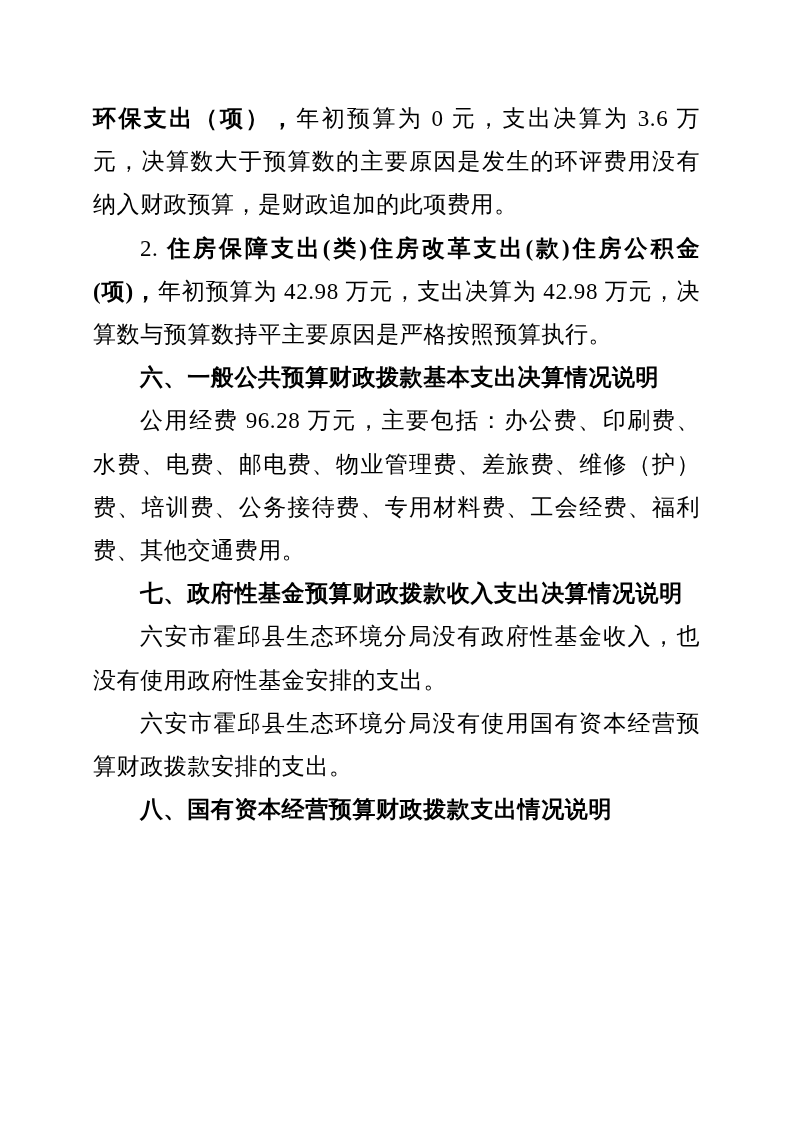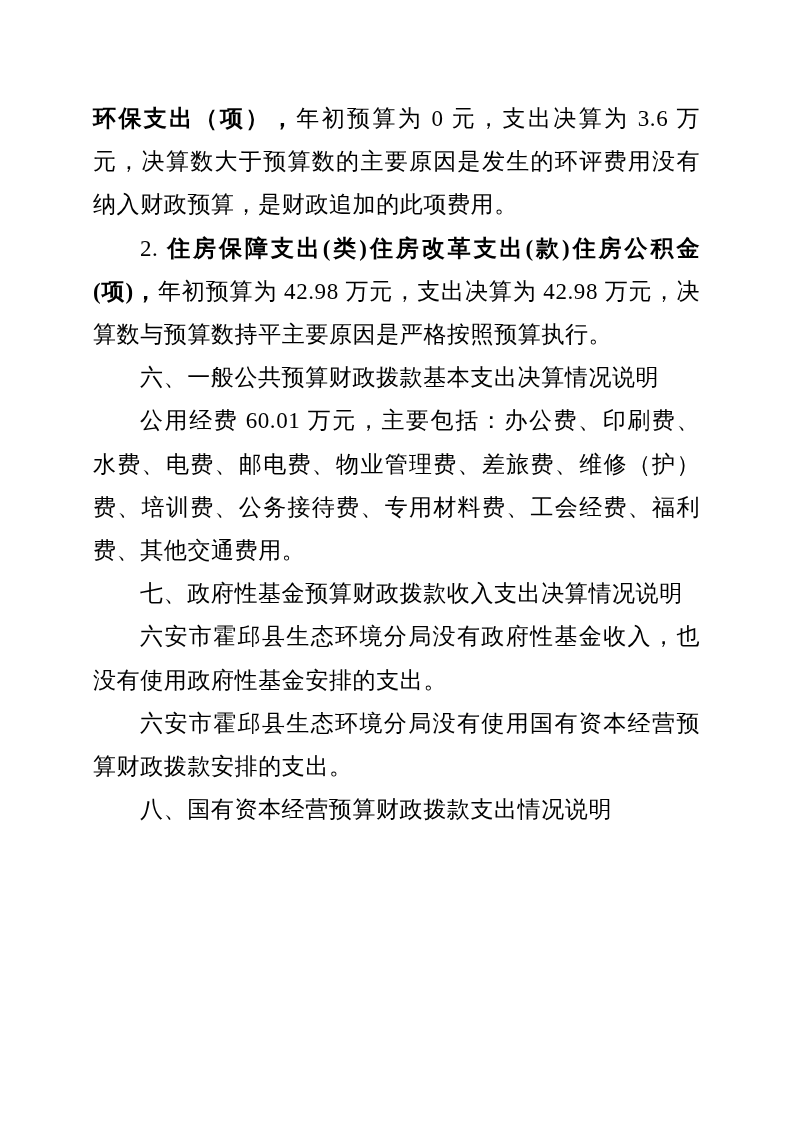--- a/index.html
+++ b/index.html
@@ -24,21 +24,21 @@
     line-height: 43.2px;
     text-align: justify;
     text-justify: inter-ideograph;
     letter-spacing: 0.6px;
     word-break: break-all;
   }
   .indent { text-indent: 47px; }
   .bold { font-weight: bold; }
   .heading {
     font-family: "Liberation Sans", "DejaVu Sans", sans-serif;
-    font-weight: normal;
+    font-weight: bold;
   }
 </style>
 </head>
 <body>
 
 <div class="page">
 
   <p class="para">
     <span class="bold">环保支出（项），</span><span>年初预算为 0 元，支出决算为 3.6 万元，决算数大于预算数的主要原因是发生的环评费用没有纳入财政预算，是财政追加的此项费用。</span>
   </p>
@@ -47,21 +47,21 @@
     <span>2. </span><span class="bold">住房保障支出(类)住房改革支出(款)住房公积金(项)，</span><span>年初预算为 42.98 万元，支出决算为 42.98 万元，决算数与预算数持平主要原因是严格按照预算执行。</span>
   </p>
 
   <p class="para indent heading">
     <span>六、一般公共预算财政拨款基本支出决算情况说明</span>
   </p>
 
 
 
   <p class="para indent">
-    <span>公用经费 60.01 万元，主要包括：办公费、印刷费、水费、电费、邮电费、物业管理费、差旅费、维修（护）费、培训费、公务接待费、专用材料费、工会经费、福利费、其他交通费用。</span>
+    <span>公用经费 96.28 万元，主要包括：办公费、印刷费、水费、电费、邮电费、物业管理费、差旅费、维修（护）费、培训费、公务接待费、专用材料费、工会经费、福利费、其他交通费用。</span>
   </p>
 
   <p class="para indent heading">
     <span>七、政府性基金预算财政拨款收入支出决算情况说明</span>
   </p>
 
   <p class="para indent">
     <span>六安市霍邱县生态环境分局没有政府性基金收入，也没有使用政府性基金安排的支出。</span>
   </p>
 

